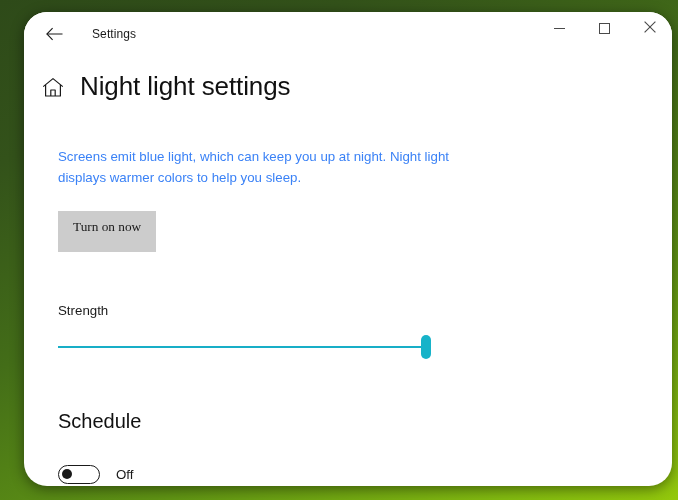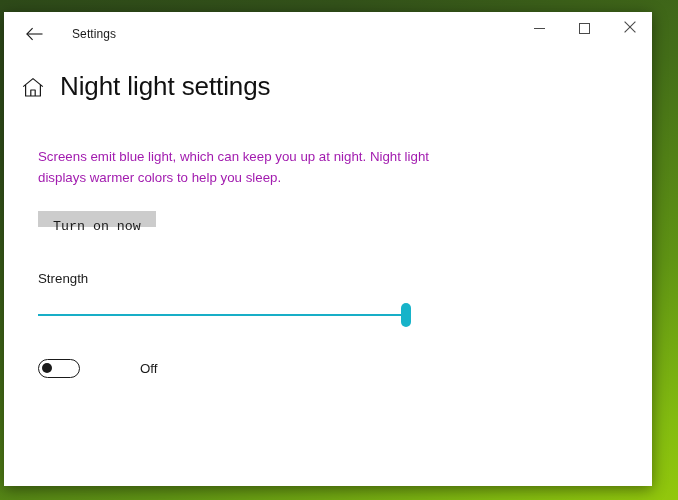--- a/index.html
+++ b/index.html
@@ -19,27 +19,28 @@
   
   #desktop {
     position: absolute;
     inset: 0;
     background: linear-gradient(155deg, #2e4a19 0%, #33521a 20%, #436d18 45%, #5f9314 70%, #83bb10 90%, #93c80c 100%);
   }
 
   
   #window {
     position: absolute;
-    left: 4px;
+    left: 24px;
     top: 12px;
     width: 648px;
     height: 474px;
     background: #ffffff;
     box-shadow: 0 3px 14px rgba(0,0,0,0.45);
     overflow: hidden;
+    border-radius: 23px;
   }
 
   
   .titlebar {
     position: relative;
     height: 44px;
     background: #ffffff;
     display: flex;
     align-items: center;
   }
@@ -120,47 +121,47 @@
 
   
   .content {
     padding: 0 0 0 34px;
   }
 
   .desc {
     margin-top: 32px;
     font-size: 13.3px;
     line-height: 21px;
-    color: #a21caf;
+    color: #3b82f6;
     max-width: 392px;
   }
 
   .turn-on-btn {
     margin-top: 23px;
     display: inline-block;
     min-width: 96px;
-    height: 16px;
+    height: 41px;
     line-height: 29px;
     padding: 0 14px;
     background: #cccccc;
     border: 1px solid #cccccc;
     font-size: 13.3px;
     color: #1a1a1a;
-    font-family: Liberation Mono, monospace;
+    font-family: Liberation Serif, serif;
     text-align: center;
     cursor: pointer;
   }
 
   .field-label {
     font-size: 13.3px;
     color: #1a1a1a;
     line-height: 18px;
   }
 
-  .strength-block { margin-top: 36px; }
+  .strength-block { margin-top: 50px; }
 
   .slider {
     position: relative;
     margin-top: 14px;
     width: 372px;
     height: 26px;
   }
   .slider-track {
     position: absolute;
     left: 0;
@@ -194,21 +195,20 @@
     color: #111111;
     line-height: 26px;
   }
 
   .schedule-block { margin-top: 31px; }
 
   .toggle-row {
     margin-top: 12px;
     display: flex;
     align-items: center;
-    gap: 44px;
   }
   .toggle {
     position: relative;
     width: 42px;
     height: 19px;
     border: 1.5px solid #1a1a1a;
     border-radius: 10px;
     background: #ffffff;
     cursor: pointer;
     flex: none;
@@ -287,20 +287,21 @@
     <div class="strength-block">
       <div class="field-label">Strength</div>
       <div class="slider">
         <div class="slider-track"></div>
         <div class="slider-fill" id="slider-fill" style="width: 368px;"></div>
         <div class="slider-thumb" id="slider-thumb" style="left: 368px;"></div>
       </div>
     </div>
 
     
+    <div class="section-heading">Schedule</div>
 
     <div class="schedule-block">
       <div class="toggle-row">
         <div class="toggle">
           <div class="toggle-knob"></div>
         </div>
         <div class="toggle-state">Off</div>
       </div>
     </div>
 

